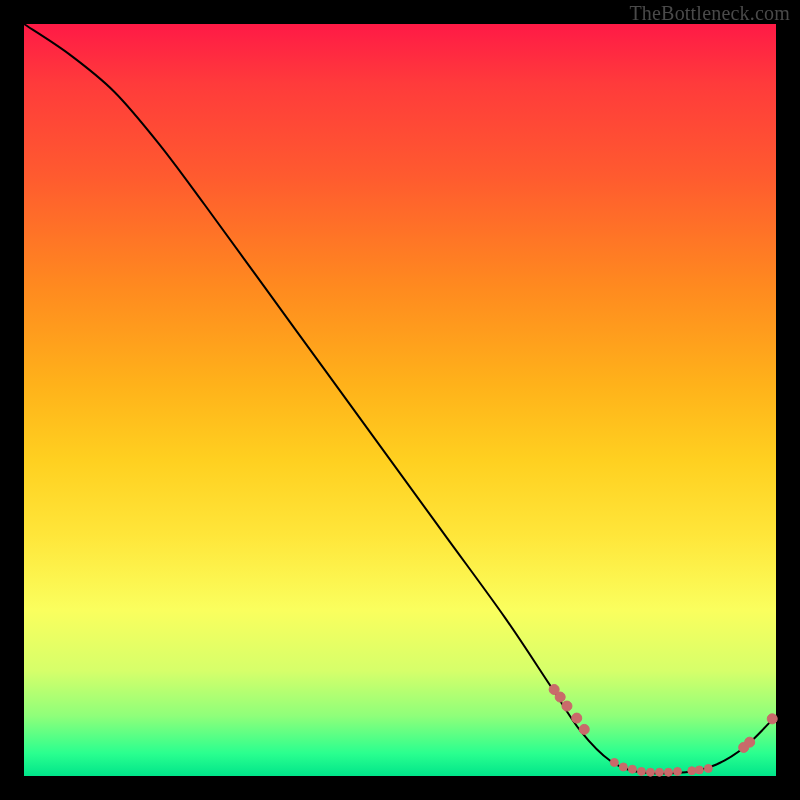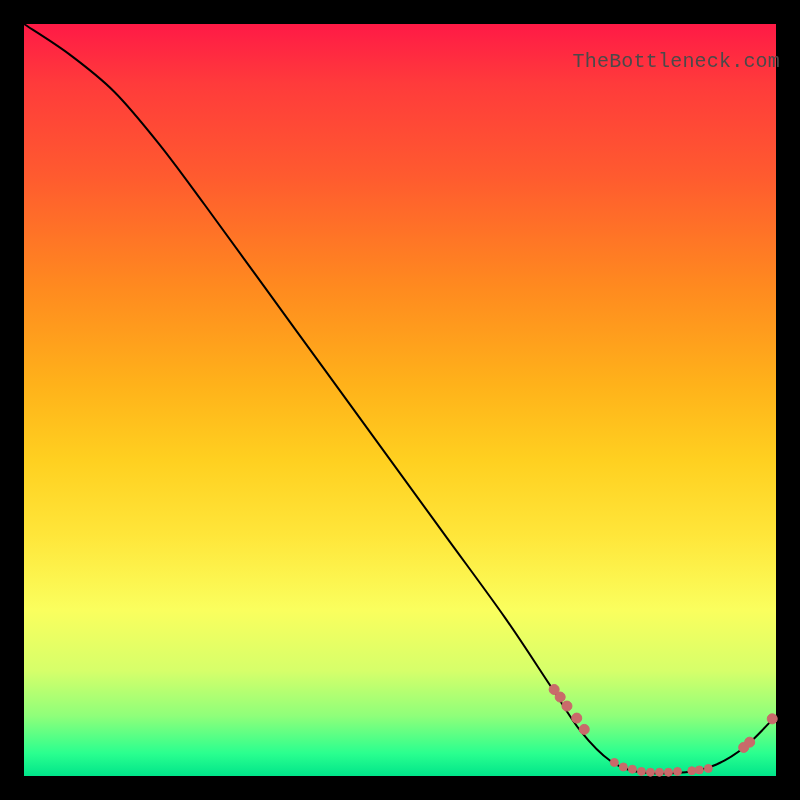--- a/index.html
+++ b/index.html
@@ -35,27 +35,26 @@
       #faff5e 78%,
       #d6ff6a 86%,
       #8fff7a 92%,
       #2aff8f 97%,
       #00e58a 100%
     );
   }
   .source-label {
     position: absolute;
     top: 2px;
-    right: 20px;
+    right: 10px;
     color: #4a4a4a;
-    font-family: Liberation Mono, monospace;
+    font-family: Liberation Serif, serif;
     font-size: 20px;
     letter-spacing: 0.2px;
     user-select: none;
-    margin-top: 48px;
   }
   svg {
     position: absolute;
     left: 0;
     top: 0;
   }
 </style>
 </head>
 <body>
 <div class="stage">

